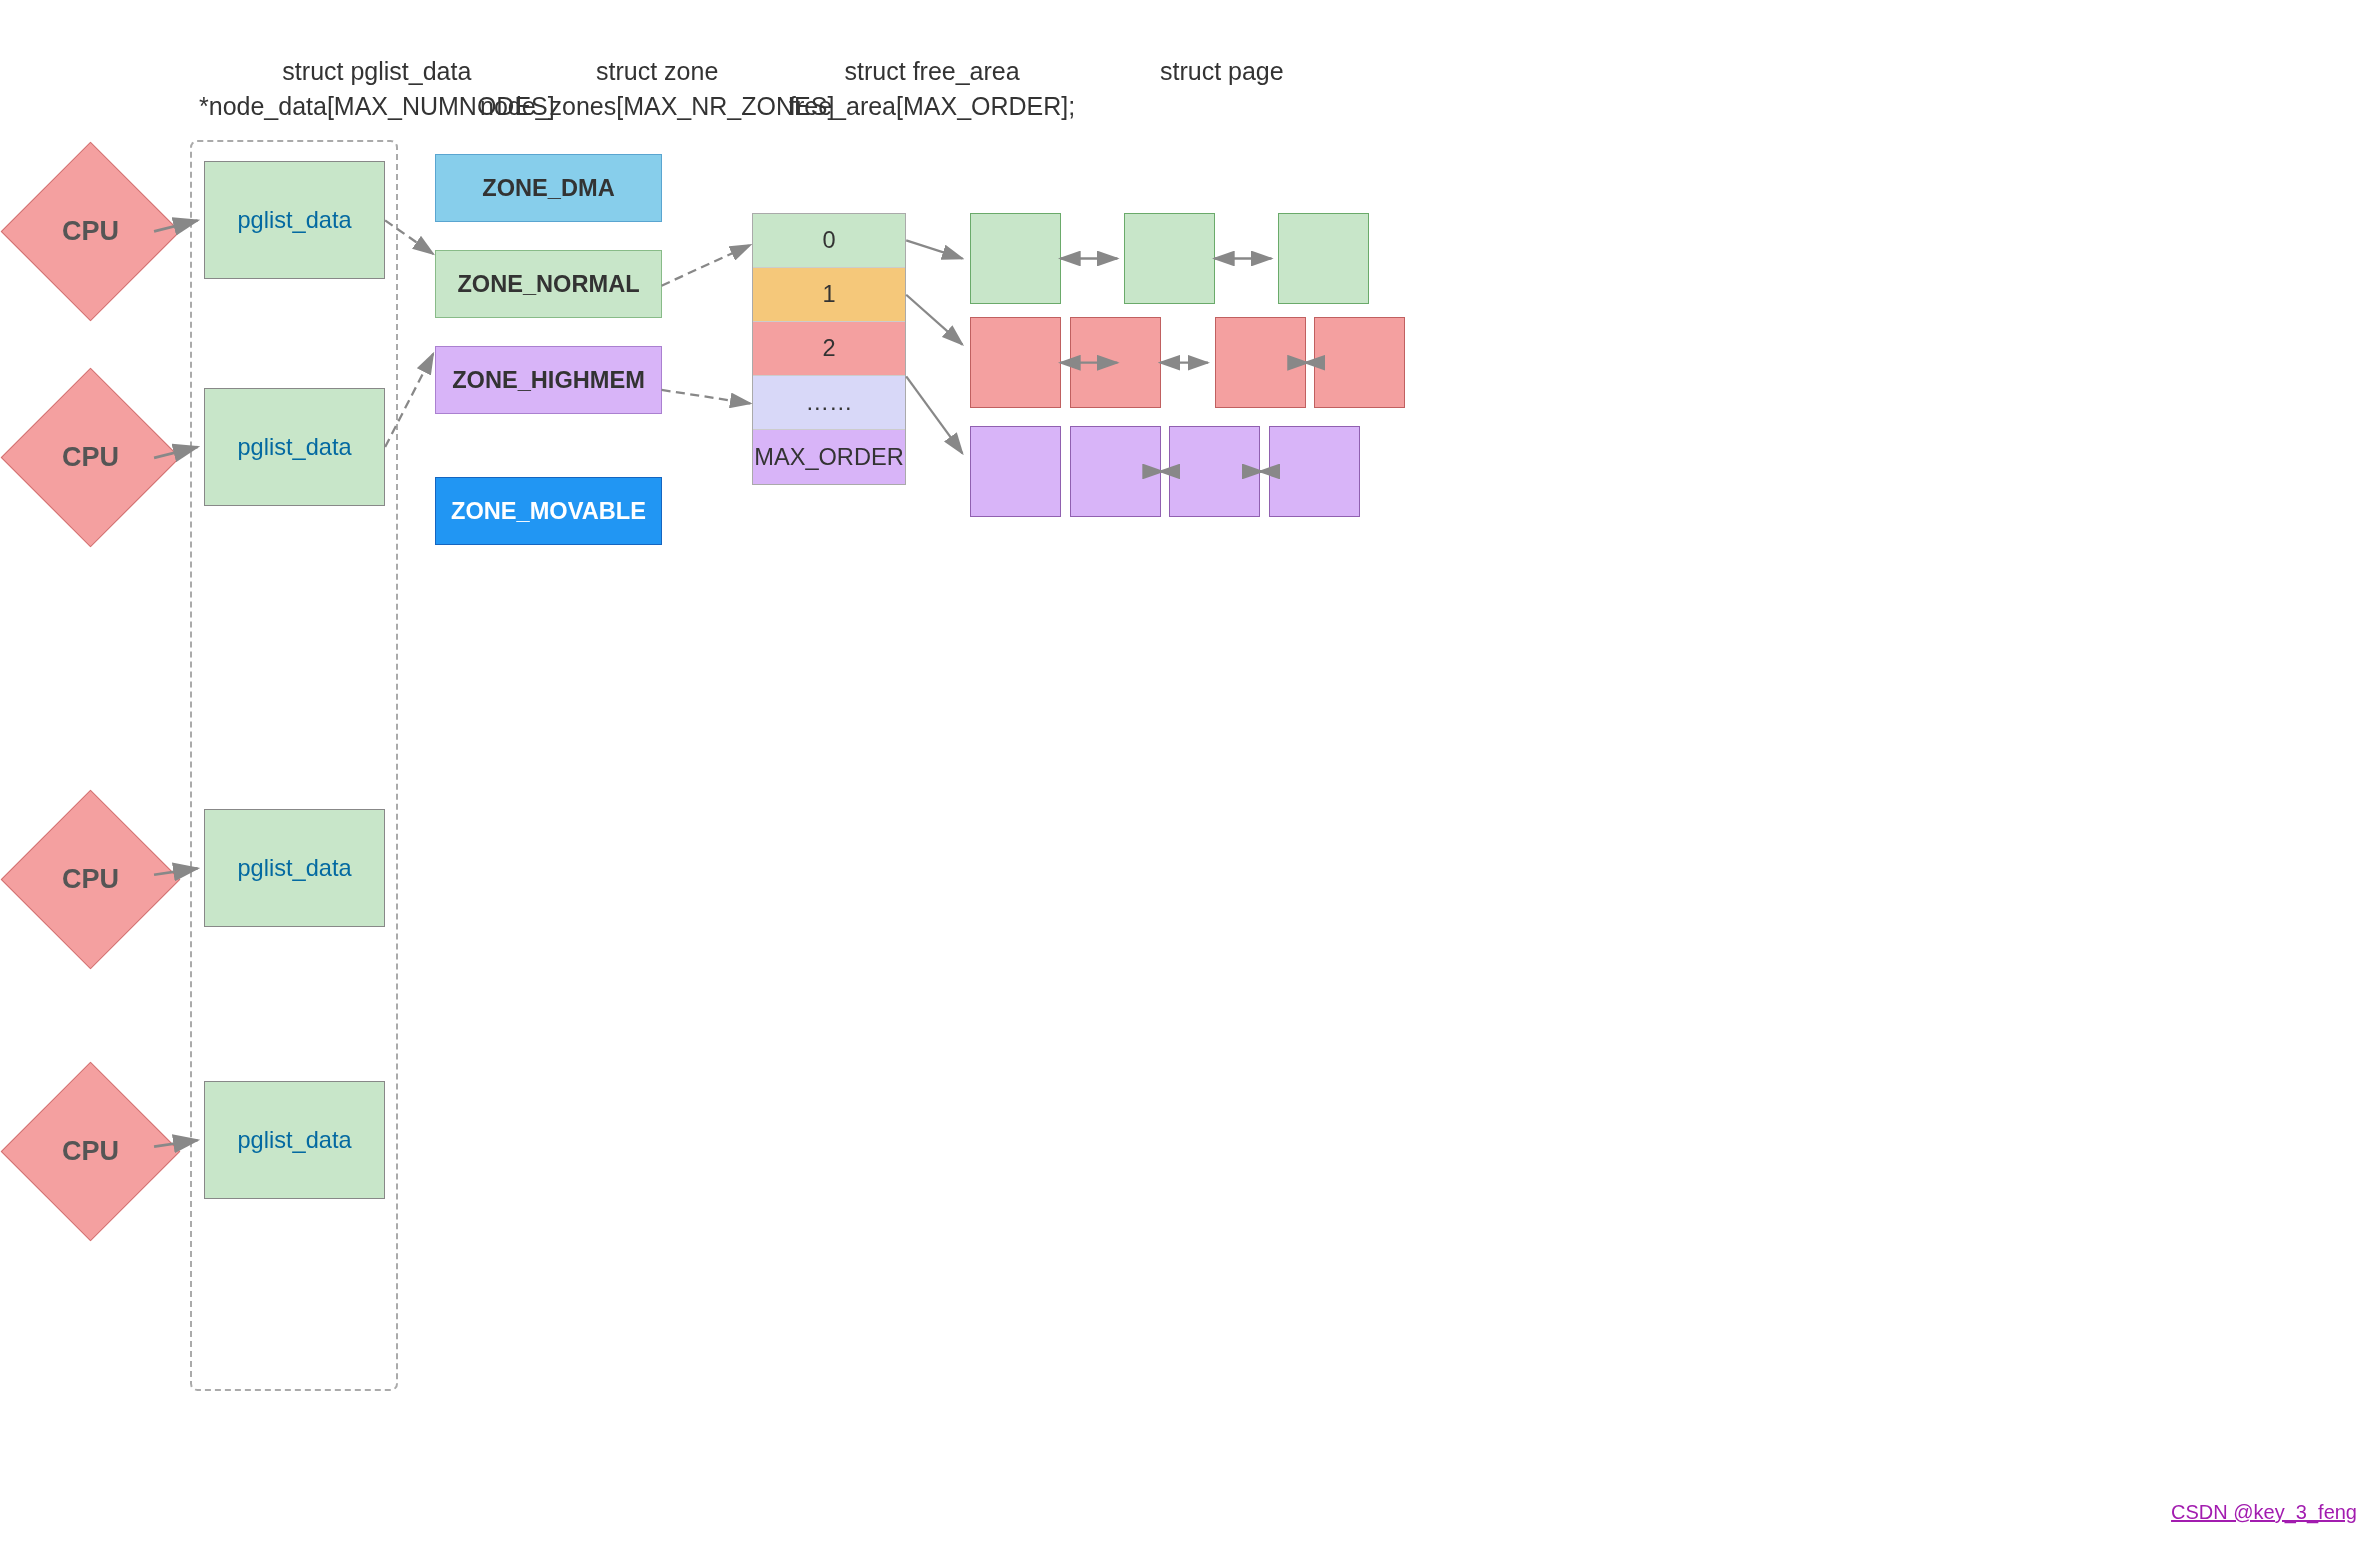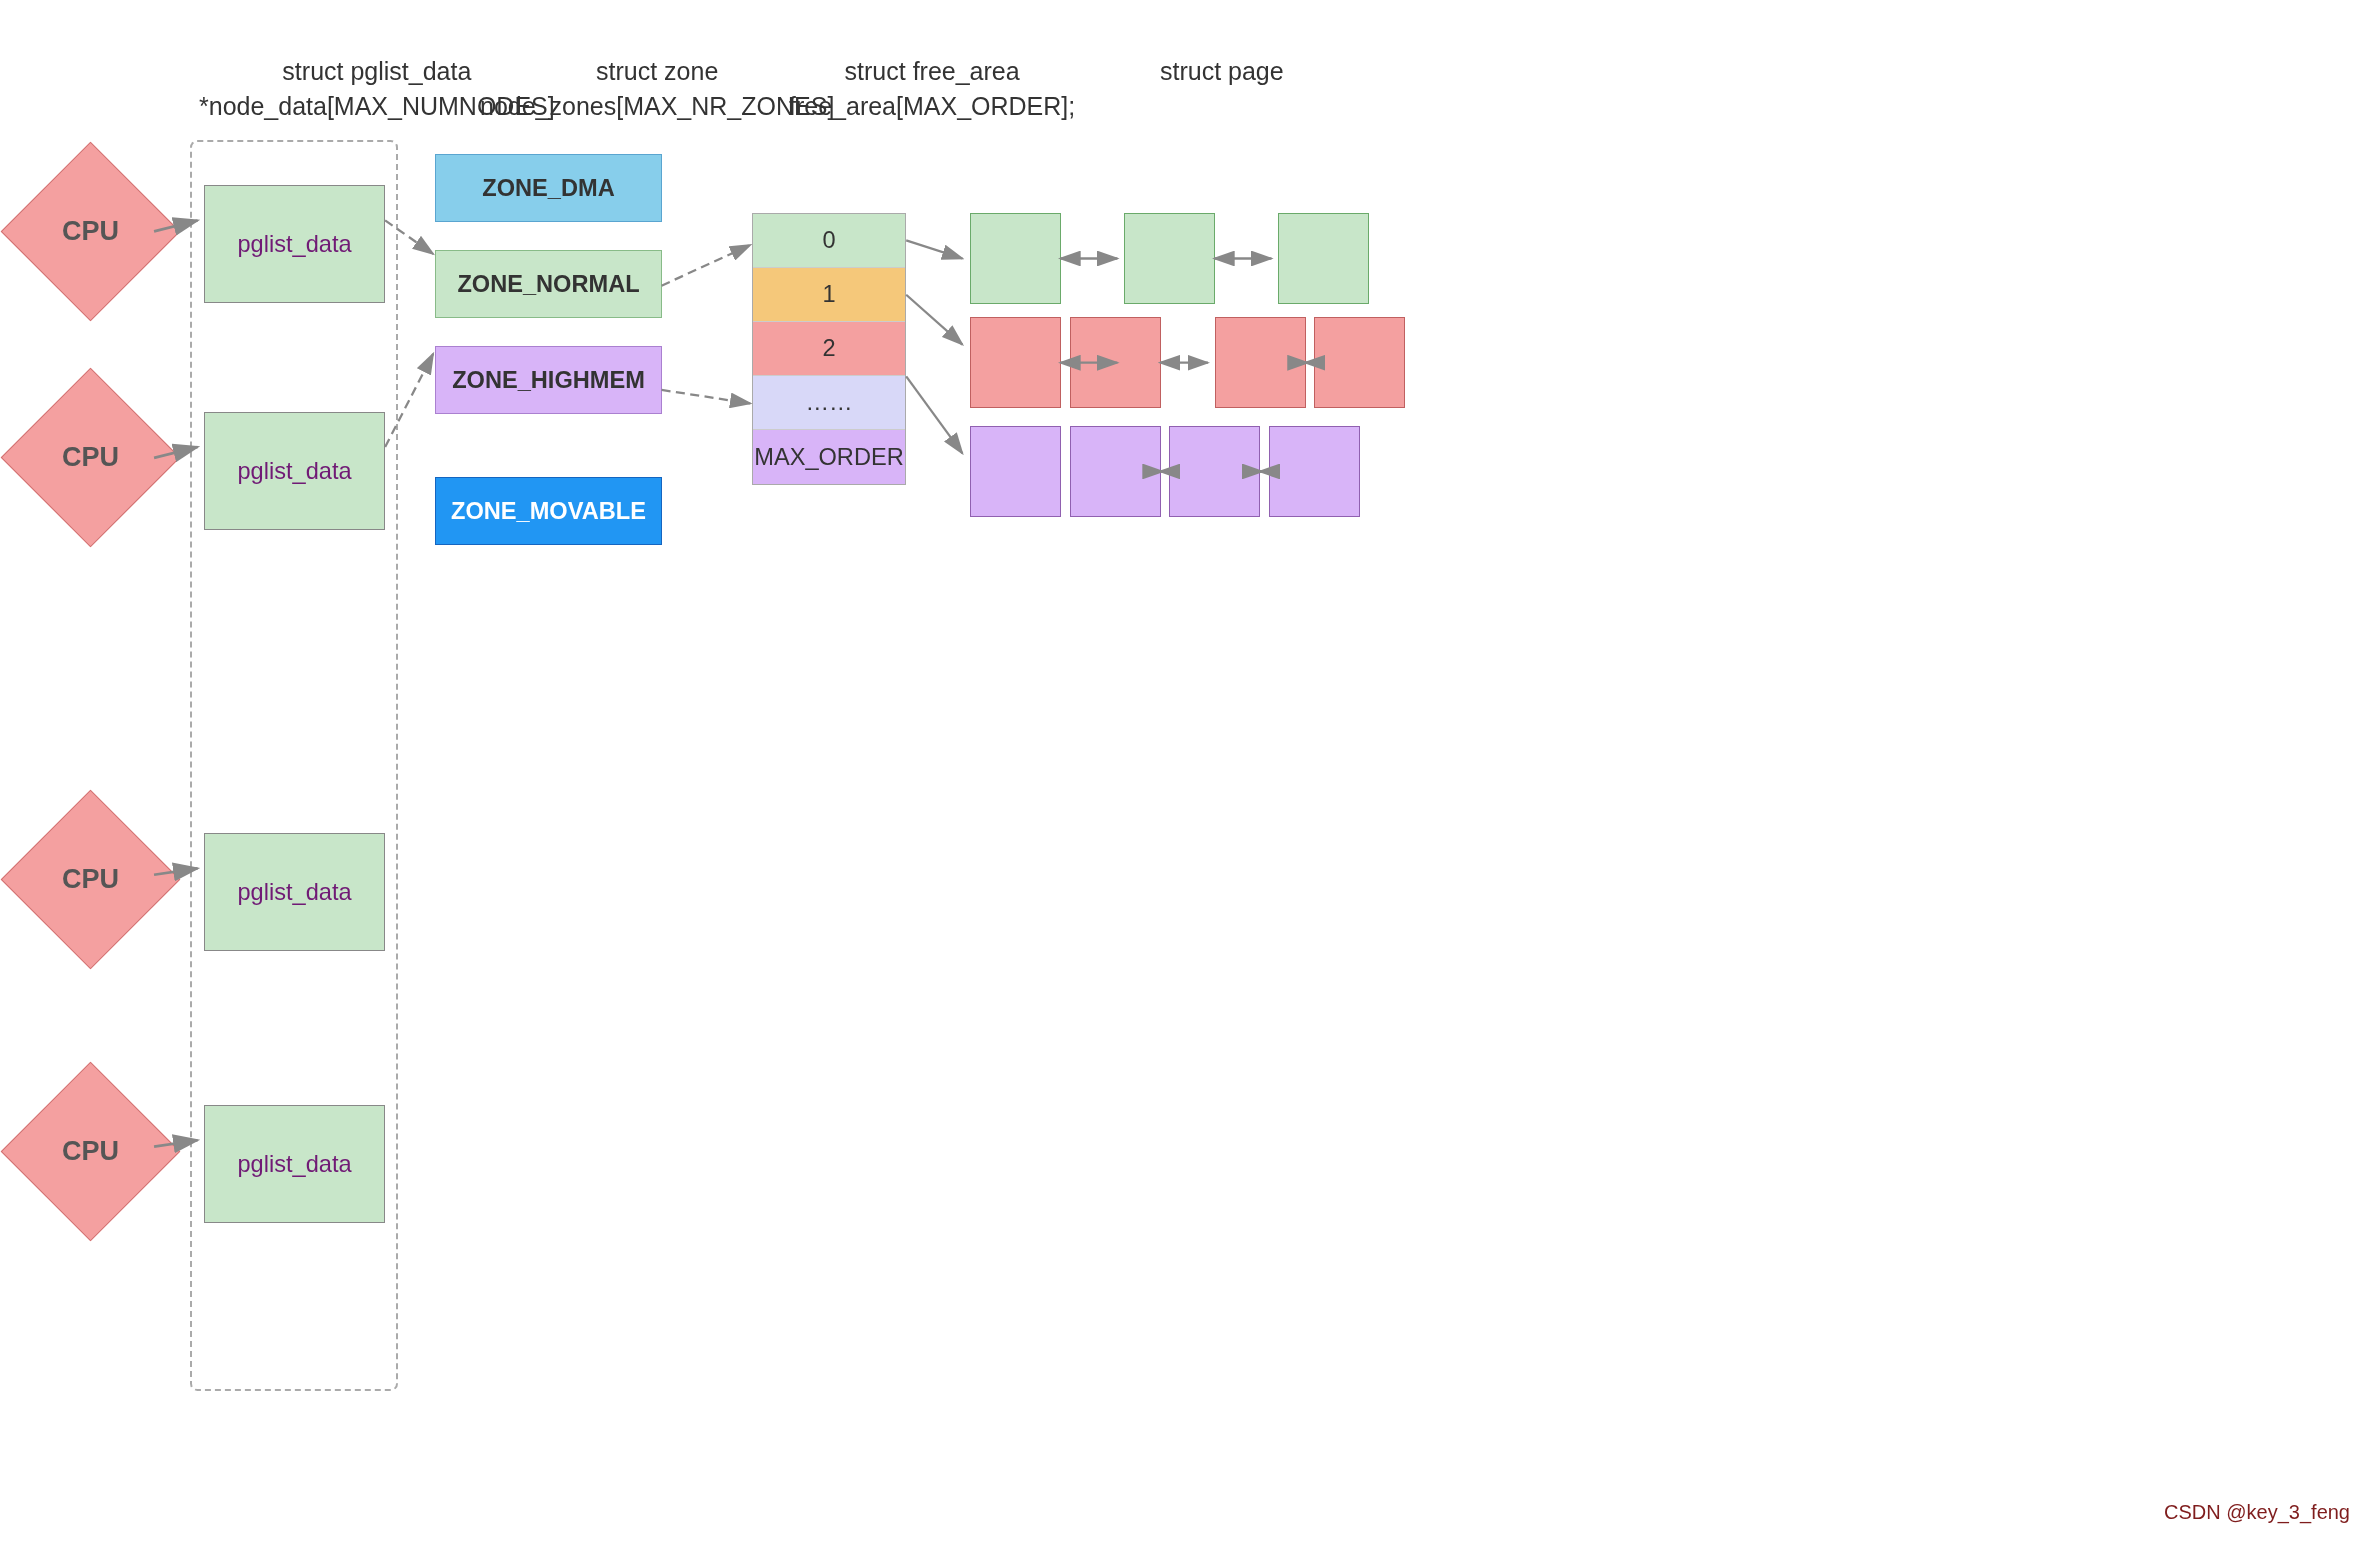--- a/index.html
+++ b/index.html
@@ -49,22 +49,21 @@
 
     
     .pglist-box {
       position: absolute;
       background: #c8e6c9;
       border: 1.8px solid #888;
       display: flex;
       align-items: center;
       justify-content: center;
       font-size: 23.6px;
-      color: #701a75;
-      margin-top: 24px;
+      color: #0369a1;
     }
 
     
     .dashed-group {
       position: absolute;
       border: 2.7px dashed #aaa;
       border-radius: 7.3px;
     }
 
     
@@ -116,23 +115,24 @@
       top: 0; left: 0;
       width: 2377px;
       height: 1551px;
       pointer-events: none;
     }
 
     
     .watermark {
       position: absolute;
       bottom: 27px;
-      right: 27px;
+      right: 20px;
       font-size: 20px;
-      color: #7f1d1d;
+      color: #a21caf;
+      text-decoration: underline;
     }
   </style>
 </head>
 <body>
 
 <div class="diagram-container">
 
   <div class="header-label" style="left: 199px; top: 54px;">
     <div>struct pglist_data</div>
     <div>*node_data[MAX_NUMNODES]</div>

